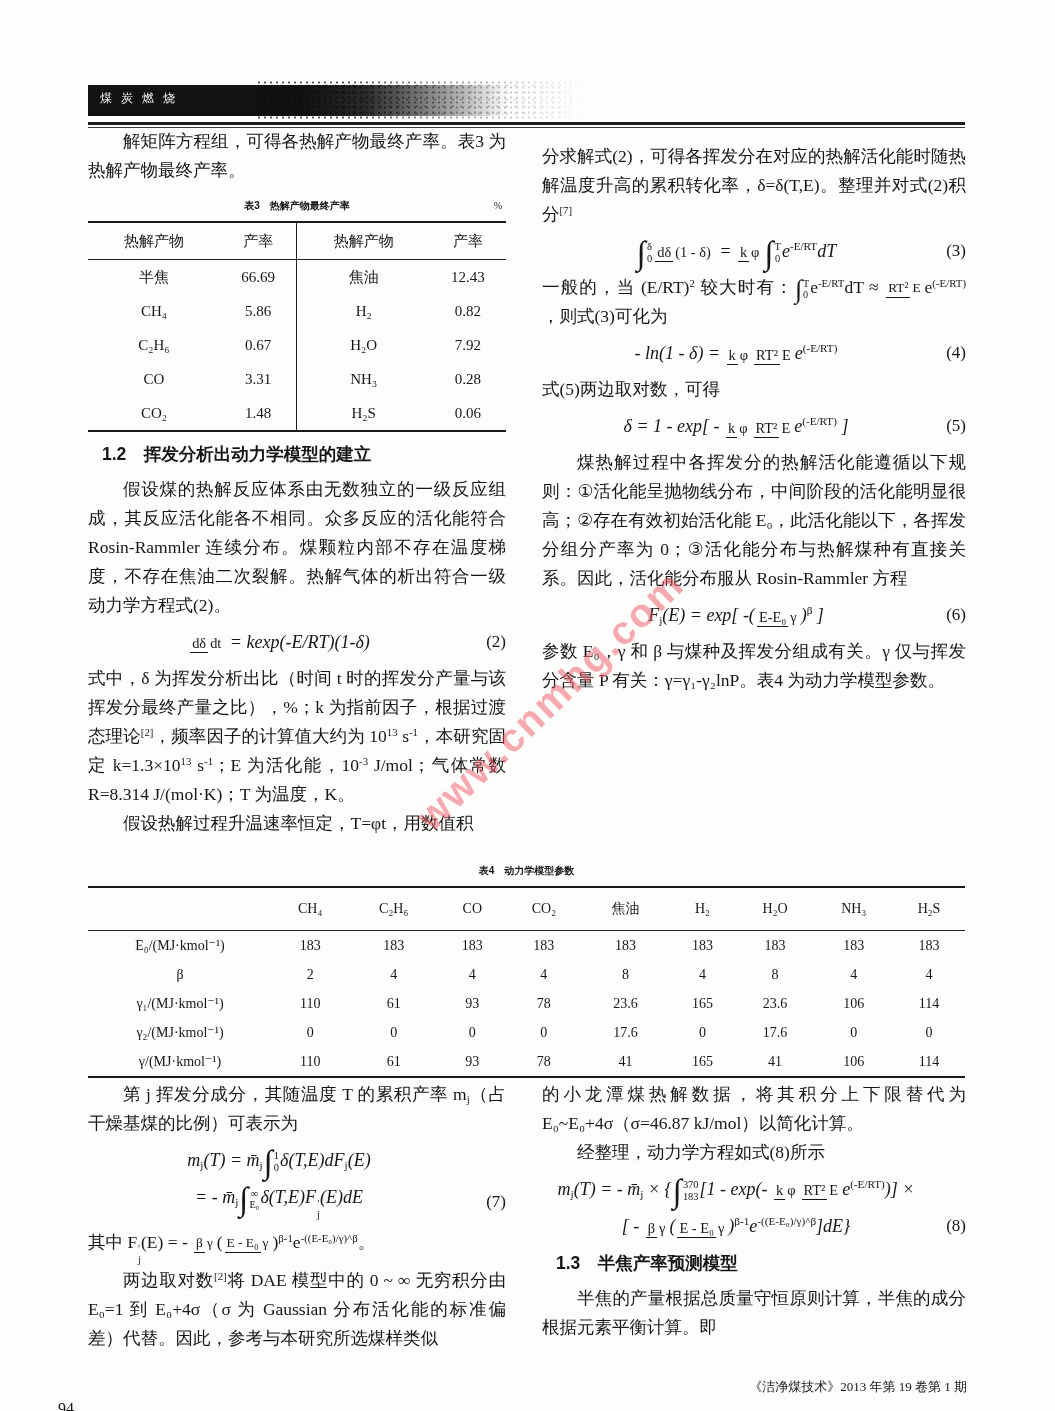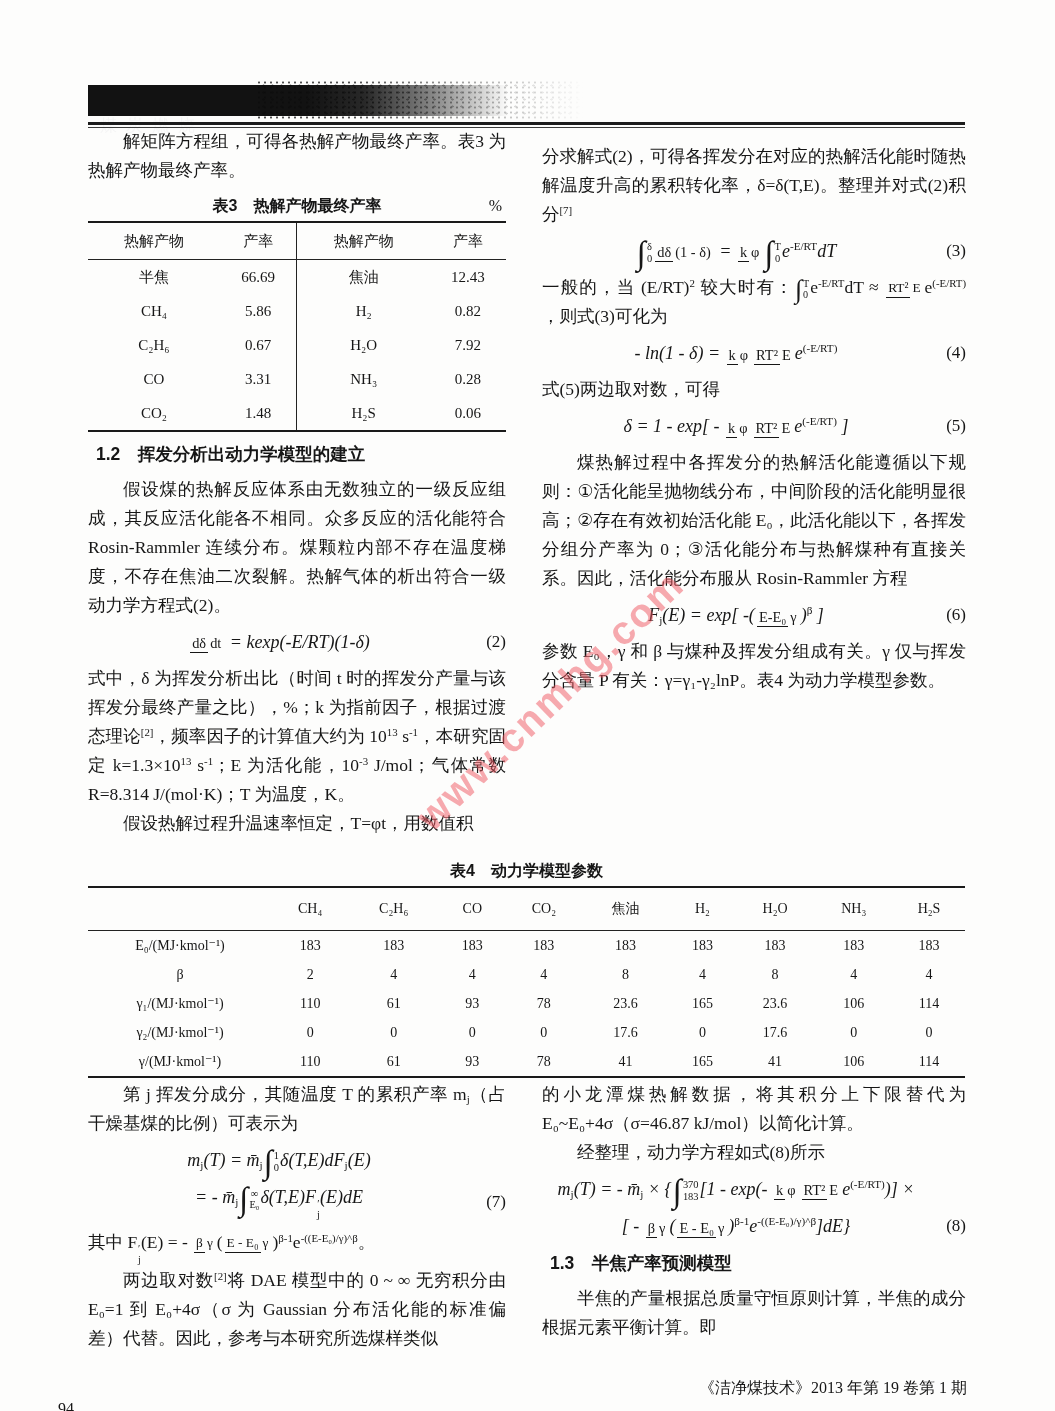--- a/index.html
+++ b/index.html
@@ -11,43 +11,43 @@
   
   .header-bar{position:absolute;left:88px;top:85px;width:420px;height:31px;}
   .header-fill{position:absolute;inset:0;
     background:linear-gradient(90deg,#121212 0%,#121212 52%,rgba(18,18,18,.9) 66%,rgba(18,18,18,.45) 84%,rgba(18,18,18,0) 100%);}
   .header-speck{position:absolute;left:40%;right:-18%;top:-5px;bottom:-3px;opacity:.85;
     background-image:radial-gradient(rgba(12,12,12,.85) 1px,transparent 1.5px),
                      radial-gradient(rgba(12,12,12,.6) 1px,transparent 1.7px);
     background-size:6px 5px,9px 7px;background-position:0 0,3px 2px;
     -webkit-mask-image:linear-gradient(90deg,#000 30%,transparent 100%);
     mask-image:linear-gradient(90deg,#000 30%,transparent 100%);}
-  .header-text{position:absolute;left:12px;top:5px;color:#f5f5f5;font-size:17px;
-    letter-spacing:9px;font-family:"Liberation Sans","DejaVu Sans",sans-serif;margin-top:24px;}
+  .header-text{position:absolute;left:12px;top:5px;color:#f5f5f5;font-size:12px;
+    letter-spacing:9px;font-family:"Liberation Sans","DejaVu Sans",sans-serif;}
   .rule{position:absolute;left:88px;width:877px;background:#1c1c1c;}
   .rule-a{top:122px;height:2.6px;}
   .rule-b{top:127px;height:1.4px;background:#3a3a3a;}
   
   .watermark{position:absolute;left:345px;top:678px;width:410px;text-align:center;
     transform:rotate(-44deg);font-size:40px;font-weight:bold;letter-spacing:2px;
     font-family:"Liberation Sans","DejaVu Sans",sans-serif;color:rgba(240,85,95,.5);
     z-index:5;pointer-events:none;}
   
   .col{position:absolute;font-size:17.5px;line-height:29px;text-align:justify;}
   .left-col{left:88px;top:127px;width:418px;}
   .right-col{left:542px;top:142px;width:424px;}
   .bl-col{left:88px;top:1080px;width:418px;}
   .br-col{left:542px;top:1080px;width:424px;}
   .para{margin:0;}
   .indent{text-indent:2em;}
   .sec-heading{font-family:"Liberation Sans","DejaVu Sans",sans-serif;font-weight:bold;
-    font-size:17.5px;margin:8px 8px 6px;text-align:left;}
+    font-size:17.5px;margin:8px 14px 6px;text-align:left;}
   
   .tbl-caption{position:relative;text-align:center;font-weight:bold;
-    font-family:"Liberation Sans","DejaVu Sans",sans-serif;font-size:16px;
+    font-family:"Liberation Sans","DejaVu Sans",sans-serif;font-size:10px;
     margin:10px 0 4px;line-height:22px;}
   .cap-unit{position:absolute;right:4px;top:0;font-weight:normal;
     font-family:"Liberation Serif",serif;}
   table{border-collapse:collapse;width:100%;font-size:15px;}
   .t3{border-top:2.6px solid #1a1a1a;border-bottom:2.6px solid #1a1a1a;}
   .t3 th{border-bottom:1.5px solid #222;font-weight:normal;height:34px;}
   .t3 td{height:32px;text-align:center;}
   .t3 th{text-align:center;}
   .t3 td:nth-child(3),.t3 th:nth-child(3){border-left:1.8px solid #222;}
   .t4-wrap{position:absolute;left:88px;top:850px;width:877px;}
@@ -74,21 +74,21 @@
   .ibnd .blo{margin-bottom:.15em;}
   .msup{font-size:.62em;vertical-align:.6em;line-height:0;}
   .msub{font-size:.62em;vertical-align:-.3em;line-height:0;}
   .mstack{display:inline-flex;flex-direction:column;font-size:.58em;line-height:1.05;
     vertical-align:-.4em;margin-left:1px;}
   .flow{text-align:justify;}
   .flow .mfrac{font-size:.76em;}
   .flow .mint .isym{font-size:1.5em;}
   
   .footer-page{position:absolute;left:58px;top:1400px;font-size:16px;}
-  .footer-journal{position:absolute;right:88px;top:1378px;font-size:16px;}
+  .footer-journal{position:absolute;right:88px;top:1378px;font-size:13px;}
 </style>
 </head>
 <body>
 
 <div class="header-bar">
   <span class="header-fill"></span>
   <span class="header-speck"></span>
   <span class="header-text">煤炭燃烧</span>
 </div>
 <div class="rule rule-a"></div>

